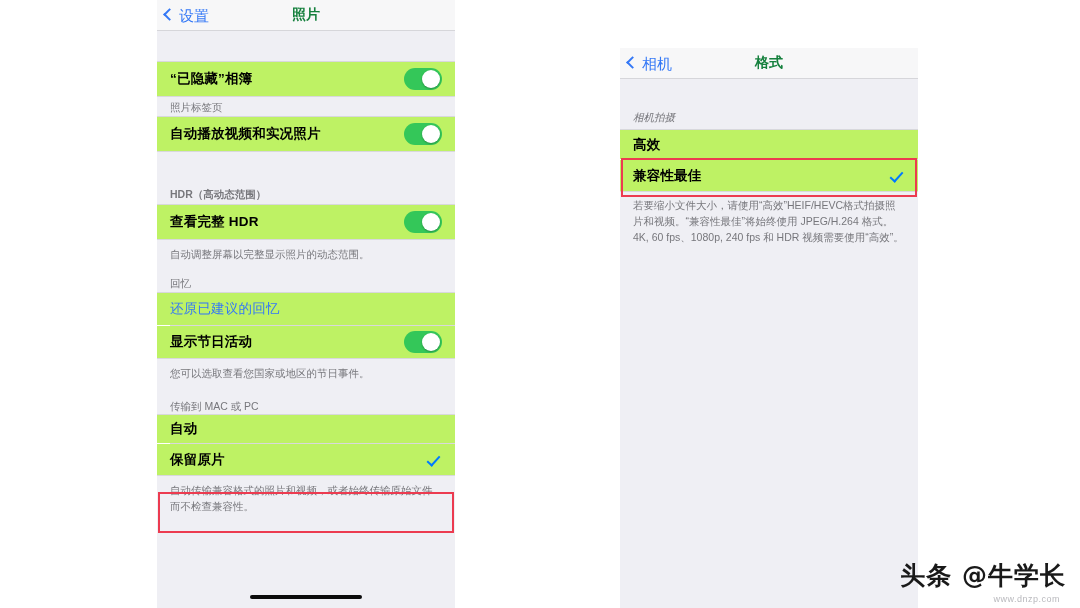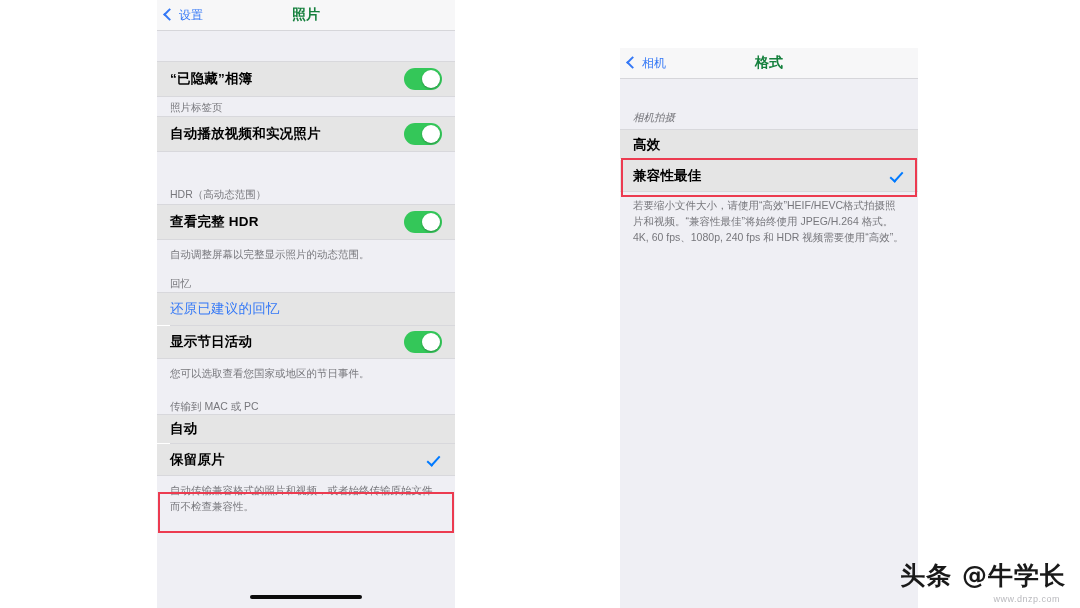--- a/index.html
+++ b/index.html
@@ -33,21 +33,21 @@
     height: 30px;
     background: #f7f7f8;
     border-bottom: 1px solid #d6d6da;
     display: flex;
     align-items: center;
   }
   .nav-back {
     display: flex;
     align-items: center;
     color: #3478f6;
-    font-size: 12px;
+    font-size: 15px;
     padding-left: 8px;
     cursor: pointer;
     line-height: 1;
     text-align: right;
   }
   .chev {
     display: inline-block;
     width: 7px;
     height: 7px;
     border-left: 2px solid #3478f6;
@@ -72,21 +72,21 @@
   }
   .group {
     background: #ffffff;
     border-top: 1px solid #d8d8dc;
     border-bottom: 1px solid #d8d8dc;
   }
   .row {
     display: flex;
     align-items: center;
     justify-content: space-between;
-    background: #e5e5e5;
+    background: #bef264;
     padding: 0 13px;
     height: 34px;
     box-sizing: border-box;
   }
   .row-label {
     font-size: 13.5px;
     color: #000;
     font-weight: bold;
     letter-spacing: .2px;
   }
@@ -230,21 +230,21 @@
   <div class="group">
     <div class="row" style="height:34px;gap:29px;">
       <span class="row-label">自动播放视频和实况照片</span>
       <span class="toggle">
           <span class="knob"></span>
         </span>
     </div>
   </div>
 
   <div class="filler" style="height:32px;"></div>
-  <div class="section-head" style="height:20px;">HDR（高动态范围）</div>
+  <div class="section-head" style="height:20px;font-weight:bold;">HDR（高动态范围）</div>
 
   <div class="group">
     <div class="row" style="height:34px;">
       <span class="row-label">查看完整 HDR</span>
       <span class="toggle">
           <span class="knob"></span>
         </span>
     </div>
   </div>
   <div class="note" style="height:33px;">自动调整屏幕以完整显示照片的动态范围。</div>

